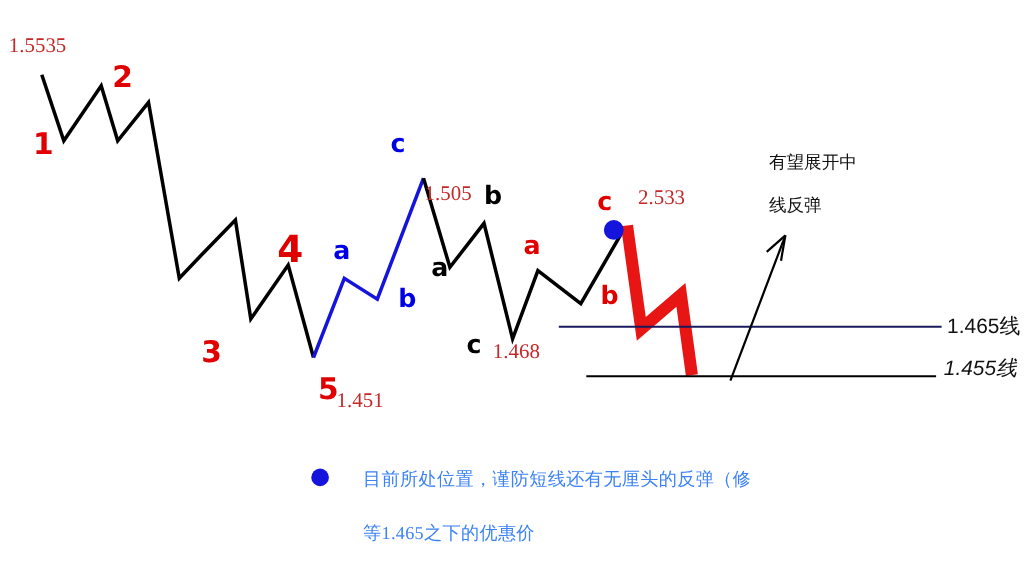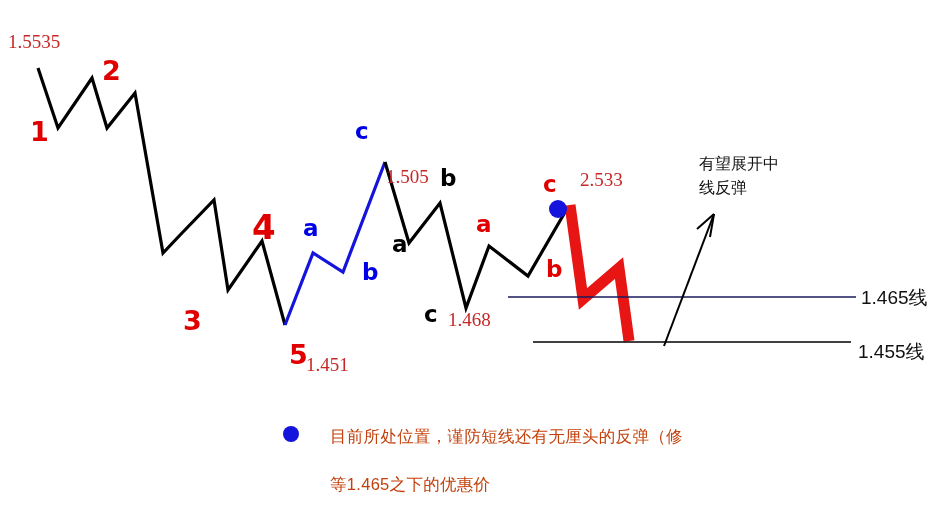--- a/index.html
+++ b/index.html
@@ -4,21 +4,21 @@
 <style>
   html,body{margin:0;padding:0;background:#ffffff;}
   body{width:938px;height:529px;position:relative;overflow:hidden;
        font-family:"Liberation Serif",serif;background:#fff;}
   #stage{position:absolute;left:0;top:0;width:938px;height:521px;}
   svg.layer{position:absolute;left:0;top:0;width:938px;height:529px;overflow:visible;}
   .lbl{position:absolute;white-space:pre;line-height:1;}
   .price{font-family:"Liberation Serif",serif;font-size:19px;color:#c62828;}
   .line-lbl{font-family:"Liberation Sans",sans-serif;font-size:19px;color:#111;}
   .cn-note{font-family:"Liberation Sans",sans-serif;font-size:16px;color:#111;line-height:1.35;}
-  .caption{font-family:"Liberation Sans",sans-serif;font-size:16.5px;color:#c2410c;
+  .caption{font-family:"Liberation Sans",sans-serif;font-size:16.5px;color:#3b82f6;
            line-height:1.45;letter-spacing:.3px;}
   .wv{font-family:"DejaVu Sans",sans-serif;font-weight:bold;}
   .wv-red{color:#e00000;}
   .wv-blue{color:#0000e6;}
   .wv-black{color:#000;}
   .big{font-size:34px;}
   .med{font-size:27px;}
   .sml{font-size:23px;}
 </style>
 </head>
@@ -64,21 +64,21 @@
 
   <div class="lbl wv wv-black sml" style="left:392px; top:233px;">a</div>
   <div class="lbl wv wv-black sml" style="left:440px; top:167px;">b</div>
   <div class="lbl wv wv-black sml" style="left:424px; top:303px;">c</div>
 
   <div class="lbl wv wv-red sml" style="left:476px; top:213px;">a</div>
   <div class="lbl wv wv-red sml" style="left:546px; top:258px;">b</div>
   <div class="lbl wv wv-red sml" style="left:543px; top:173px;">c</div>
 
   <div class="lbl line-lbl" style="left:861px; top:288px;">1.465线</div>
-  <div class="lbl line-lbl" style="left:858px; top:342px;">1.455线</div>
+  <div class="lbl line-lbl" style="left:858px; top:326px;font-style:italic;">1.455线</div>
 
-  <div class="lbl cn-note" style="left:699px; top:153px;">有望展开中</div>
+  <div class="lbl cn-note" style="left:699px; top:138px;">有望展开中</div>
   <div class="lbl cn-note" style="left:699px; top:177px;">线反弹</div>
 
   <div class="lbl caption" style="left:330px; top:425px;">目前所处位置，谨防短线还有无厘头的反弹（修</div>
-  <div class="lbl caption" style="left:330px; top:473px;">等1.465之下的优惠价</div>
+  <div class="lbl caption" style="left:330px; top:473px;font-family:Liberation Serif, serif;">等1.465之下的优惠价</div>
 
 </div>
 
 </body></html>

